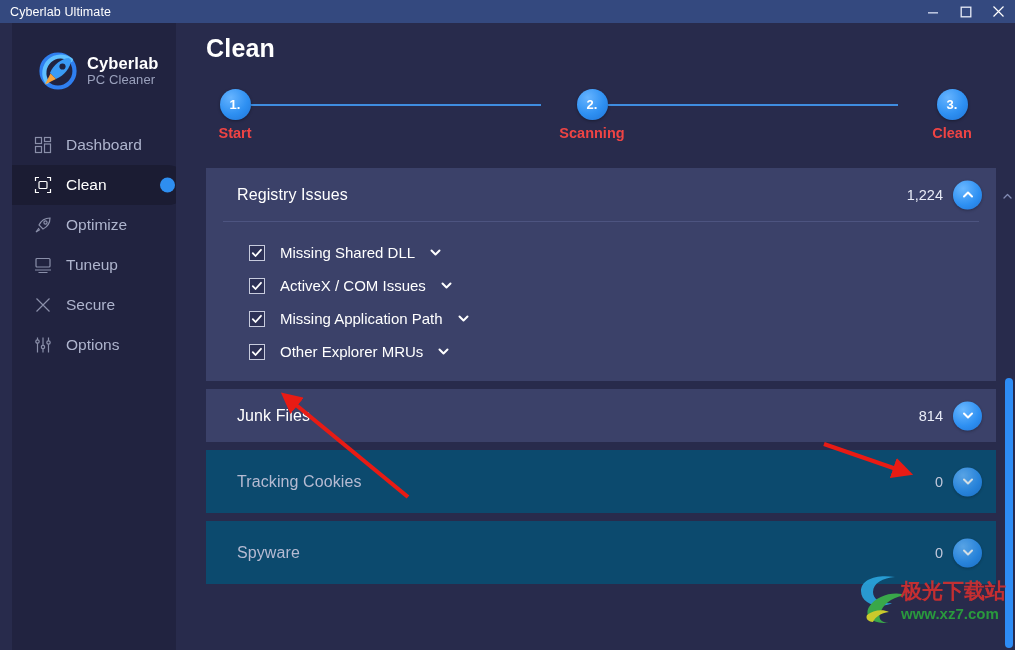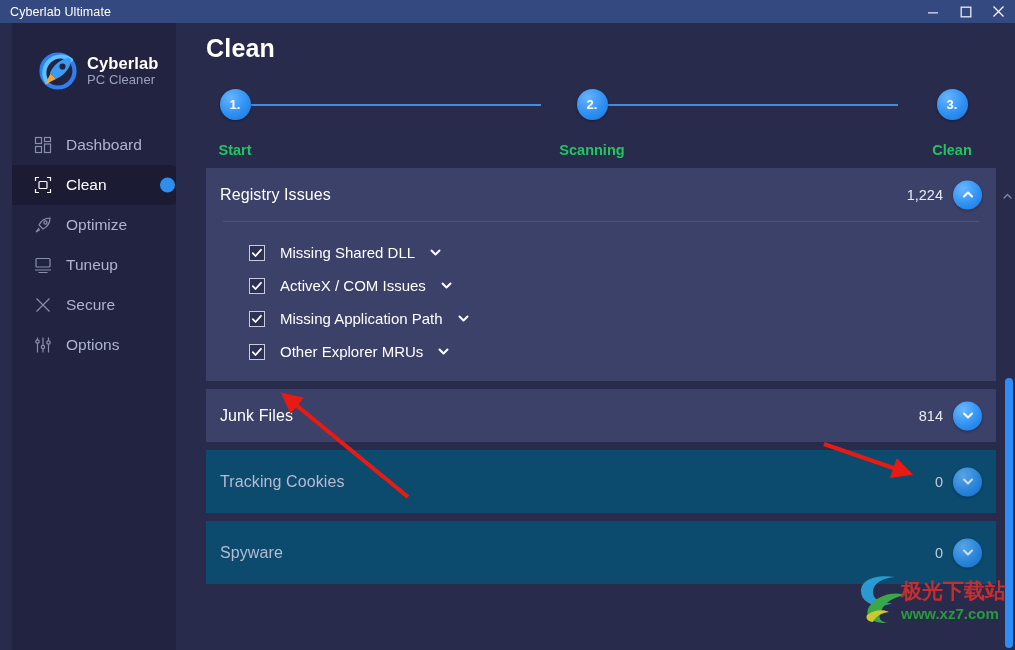--- a/index.html
+++ b/index.html
@@ -117,22 +117,22 @@
     display: flex; flex-direction: column; align-items: center;
   }
   .step-circle {
     width: 31px; height: 31px; border-radius: 50%;
     background: radial-gradient(circle at 35% 28%, #66b4ff 0%, #2e90f2 55%, #1f74d6 100%);
     box-shadow: 0 1px 3px rgba(0,0,0,.35);
     display: flex; align-items: center; justify-content: center;
     color: #ffffff; font-size: 13px; font-weight: bold;
   }
   .step-label {
-    margin-top: 22px;
-    color: #22c55e; font-size: 14.5px; font-weight: bold;
+    margin-top: 5px;
+    color: #ef4444; font-size: 14.5px; font-weight: bold;
     white-space: nowrap;
   }
   .step-line {
     position: absolute; top: 15px;
     height: 1.5px;
     background: #3f8de0;
   }
 
   
   .scroll-area {
@@ -141,21 +141,21 @@
   }
   .panel {
     background: #3b4169;
     margin-bottom: 8px;
   }
   .panel-alt { background: #0c4a6e; }
   .panel-head {
     position: relative;
     height: 53px;
     display: flex; align-items: center;
-    padding: 0 0 0 14px;
+    padding: 0 0 0 31px;
     text-align: center;
   }
   .panel-title {
     color: #ffffff; font-size: 16px;
     letter-spacing: .1px;
   }
   .panel-title.dim { color: #b6bbd2; }
   .panel-right {
     position: absolute; right: 14px; top: 50%;
     transform: translateY(-50%);

